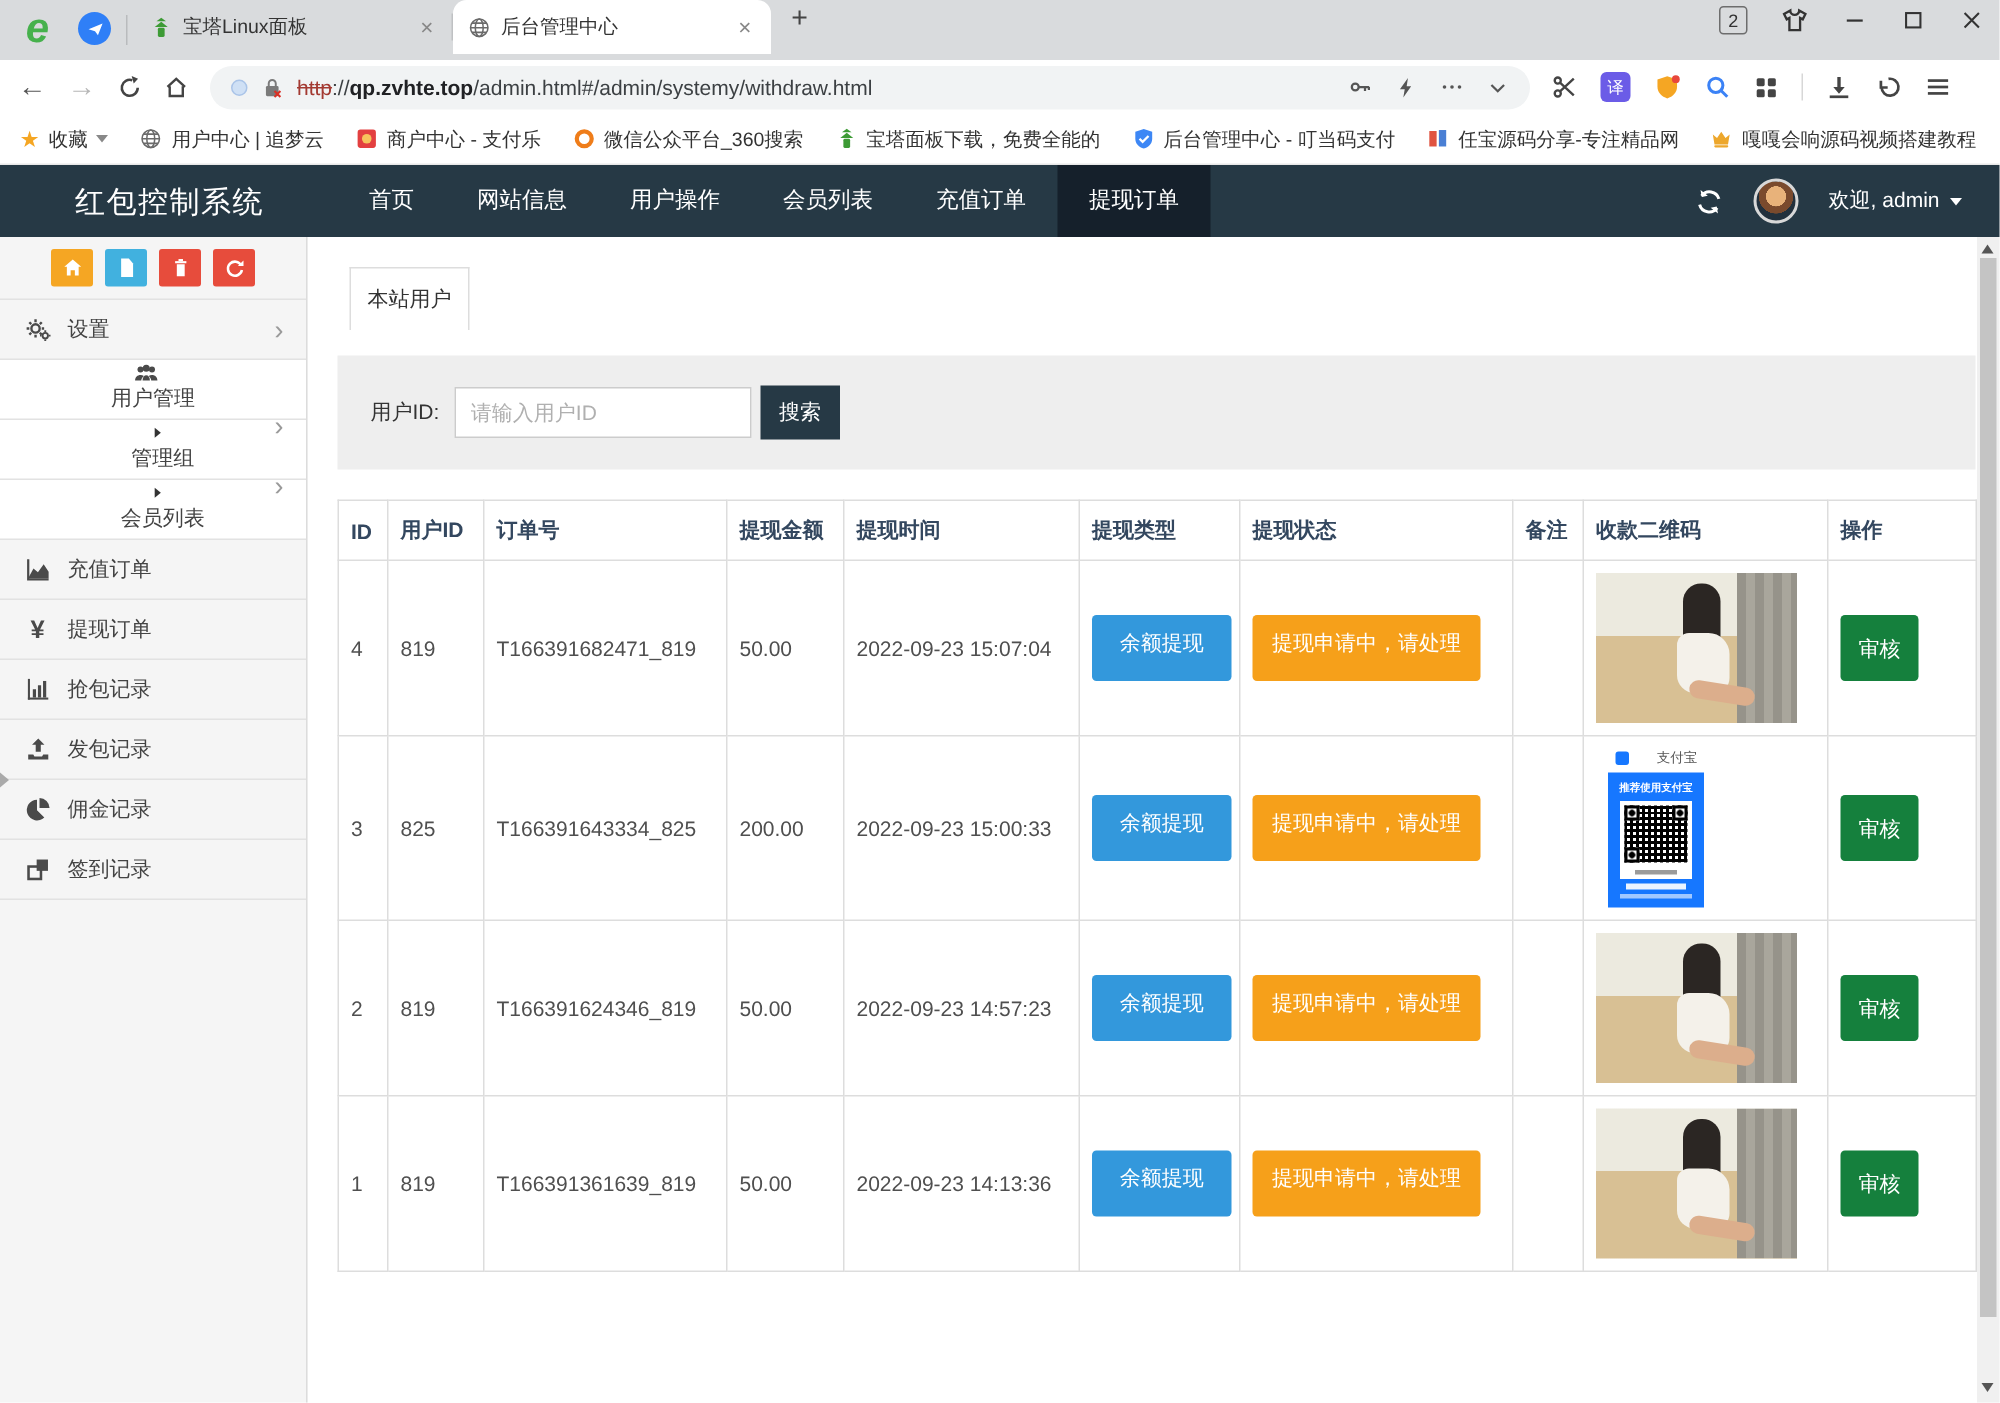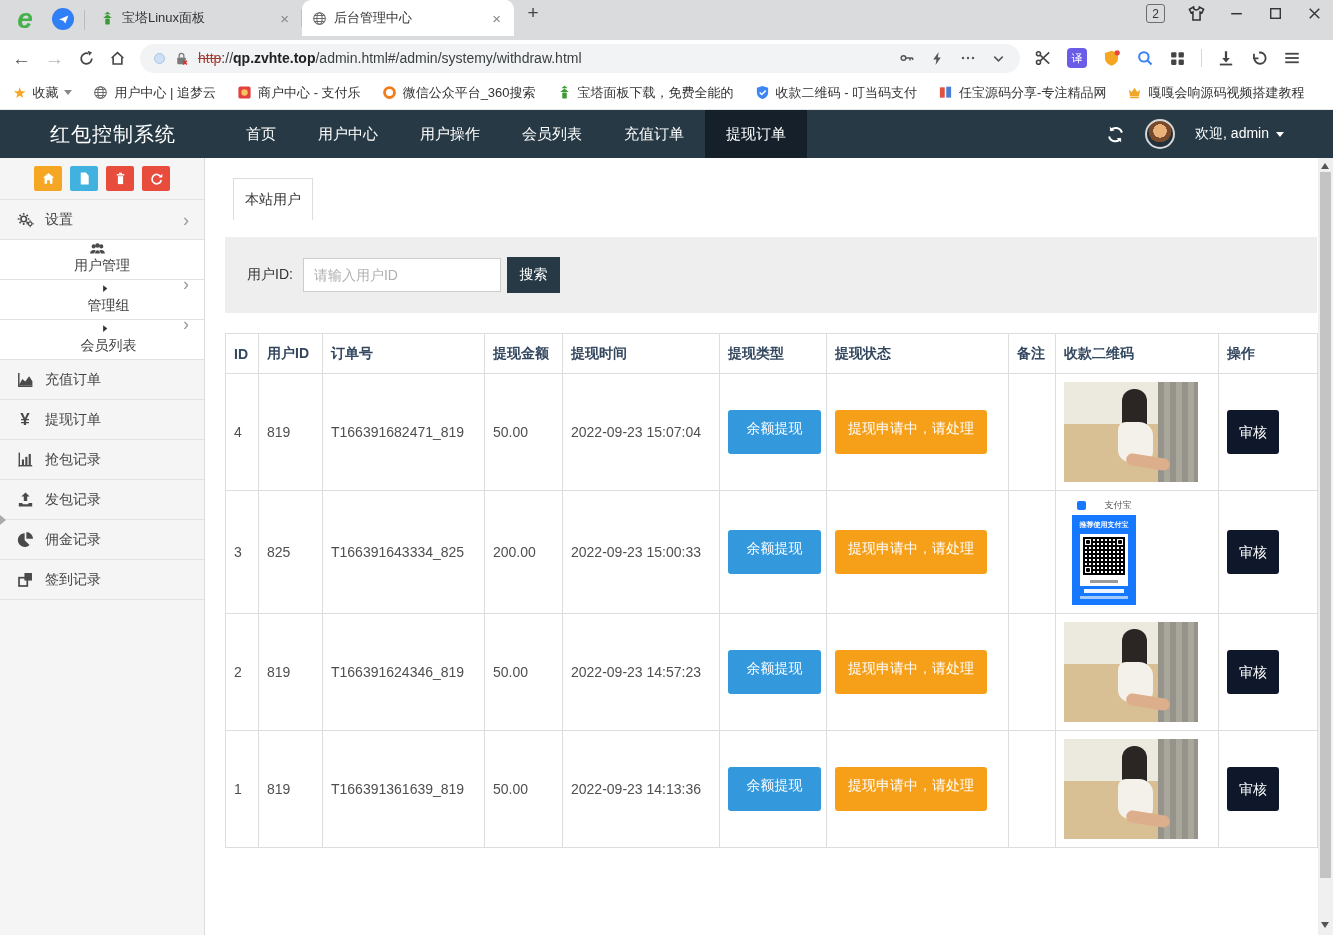--- a/index.html
+++ b/index.html
@@ -55,21 +55,21 @@
   .caret-down{width:0;height:0;border-left:4px solid transparent;border-right:4px solid transparent;
     border-top:5px solid #888;}
 
   
   .appnav{position:absolute;top:110px;left:0;right:0;height:48px;background:#263945;
     display:flex;align-items:center;color:#fff;}
   .brand{width:205px;padding-left:50px;font-size:20px;letter-spacing:1px;white-space:nowrap;}
   .nav-items{display:flex;margin-left:20px;height:48px;}
   .nav-item{padding:0 21px;line-height:48px;font-size:15px;color:#fff;}
   .nav-item.active{background:#15202b;}
-  .nav-right{margin-left:auto;display:flex;align-items:center;gap:20px;padding-right:49px;}
+  .nav-right{margin-left:auto;display:flex;align-items:center;gap:20px;padding-right:25px;}
   .avatar{width:30px;height:30px;border-radius:50%;border:2px solid #d8d8d8;
     background:radial-gradient(circle at 50% 38%,#e8b27a 0 32%,#7a4a2d 33% 55%,#22303c 56%);}
   .welcome{display:flex;align-items:center;gap:7px;font-size:14px;}
   .caret-down-w{width:0;height:0;border-left:4px solid transparent;border-right:4px solid transparent;
     border-top:5px solid #fff;}
 
   
   .sidebar{position:absolute;top:158px;left:0;width:205px;bottom:0;background:#f5f5f5;
     border-right:1px solid #dcdcdc;}
   .quickbar{height:42px;display:flex;align-items:center;justify-content:center;gap:8px;
@@ -100,21 +100,21 @@
   .search-btn{width:53px;height:36px;background:#263945;color:#fff;border:none;font-size:14px;
     margin-left:6px;font-family:inherit;}
   table.grid{margin-top:20px;border-collapse:collapse;table-layout:fixed;width:1092px;font-size:14px;}
   .grid th{height:40px;border:1px solid #ddd;padding:0 8px;text-align:left;
     color:#33475f;font-weight:bold;background:#fff;}
   .grid td{height:117px;border:1px solid #ddd;padding:8px;color:#4f4f4f;vertical-align:middle;}
   .btn{display:inline-block;text-align:center;color:#fff;font-size:14px;border-radius:3px;
     height:44px;line-height:36px;border:none;font-family:inherit;}
   .btn-type{width:93px;background:#3398dc;}
   .btn-status{width:152px;background:#f6a01a;}
-  .btn-audit{width:52px;background:#0f172a;}
+  .btn-audit{width:52px;background:#15803d;}
 
   
   .photo{width:134px;height:100px;position:relative;overflow:hidden;
     background:linear-gradient(#eceadf 0 42%,#d8c094 42% 100%);}
   .photo .curtain{position:absolute;right:0;top:0;width:30%;height:100%;
     background:repeating-linear-gradient(90deg,#96938a 0 6px,#a9a69c 6px 12px);}
   .photo .hair{position:absolute;left:43%;top:7%;width:25px;height:56px;background:#2b2623;
     border-radius:12px 12px 8px 8px;}
   .photo .dress{position:absolute;left:40%;top:40%;width:35px;height:40px;background:#f4f1ea;
     border-radius:8px 14px 10px 12px;}
@@ -490,42 +490,42 @@
       <span class="bmk">
     <svg width="15" height="15">
           <use href="#i-pagoda"></use>
         </svg>
     <span>宝塔面板下载，免费全能的</span>
   </span>
       <span class="bmk">
     <svg width="15" height="15">
           <use href="#i-shieldcheck"></use>
         </svg>
-    <span>收款二维码 - 叮当码支付</span>
+    <span>后台管理中心 - 叮当码支付</span>
   </span>
       <span class="bmk">
     <svg width="15" height="15">
           <use href="#i-book"></use>
         </svg>
     <span>任宝源码分享-专注精品网</span>
   </span>
       <span class="bmk">
     <svg width="15" height="15">
           <use href="#i-crown"></use>
         </svg>
     <span>嘎嘎会响源码视频搭建教程</span>
   </span>
     </span>
 </div>
 
 <div class="appnav">
   <div class="brand">红包控制系统</div>
   <div class="nav-items" id="nav-items">
       <div class="nav-item"><span>首页</span></div>
-      <div class="nav-item"><span>用户中心</span></div>
+      <div class="nav-item"><span>网站信息</span></div>
       <div class="nav-item"><span>用户操作</span></div>
       <div class="nav-item"><span>会员列表</span></div>
       <div class="nav-item"><span>充值订单</span></div>
       <div class="nav-item active"><span>提现订单</span></div>
     </div>
   <div class="nav-right">
     <span>
         <svg width="19" height="19">
           <use href="#i-refresh-nav"></use>
         </svg>

